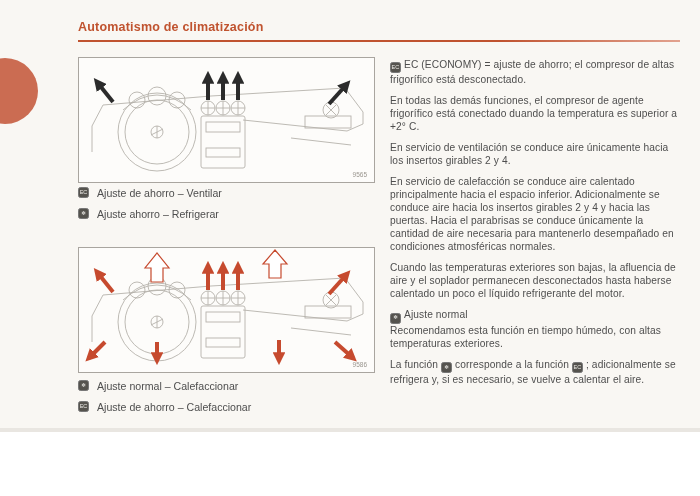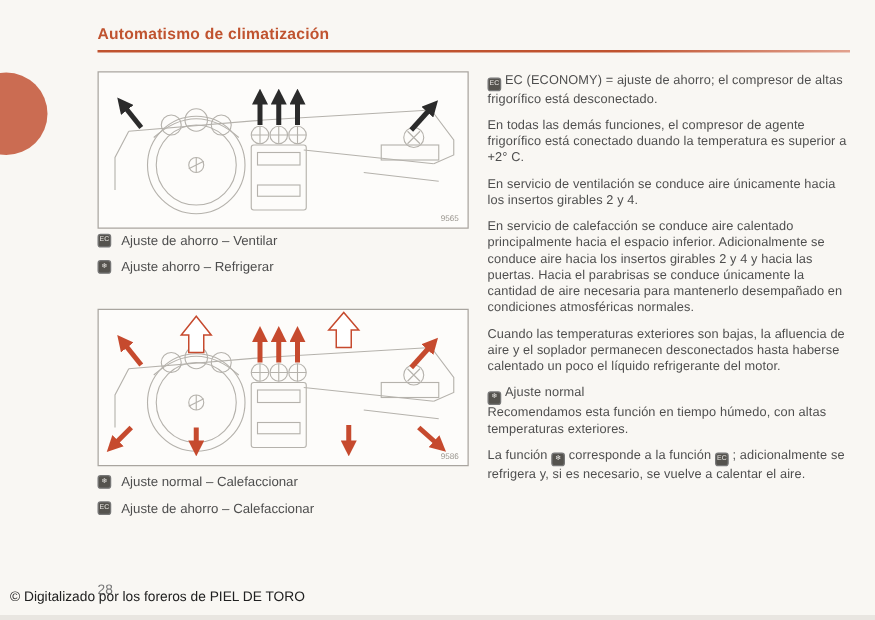--- a/index.html
+++ b/index.html
@@ -1,17 +1,17 @@
 <!DOCTYPE html>
 <html><head>
 <meta charset="utf-8">
 <style>
   html,body{margin:0;padding:0;}
   .page{
-    position:relative; width:700px; height:496px;
+    position:relative; width:700px; height:432px;
     background:#f9f7f3; overflow:hidden;
     font-family:"Liberation Sans", sans-serif;
     color:#4e4e4e;
   }
   
   .tab-dot{
     position:absolute; left:-28px; top:58px; width:66px; height:66px;
     border-radius:50%; background:#cb6c52;
   }
   

